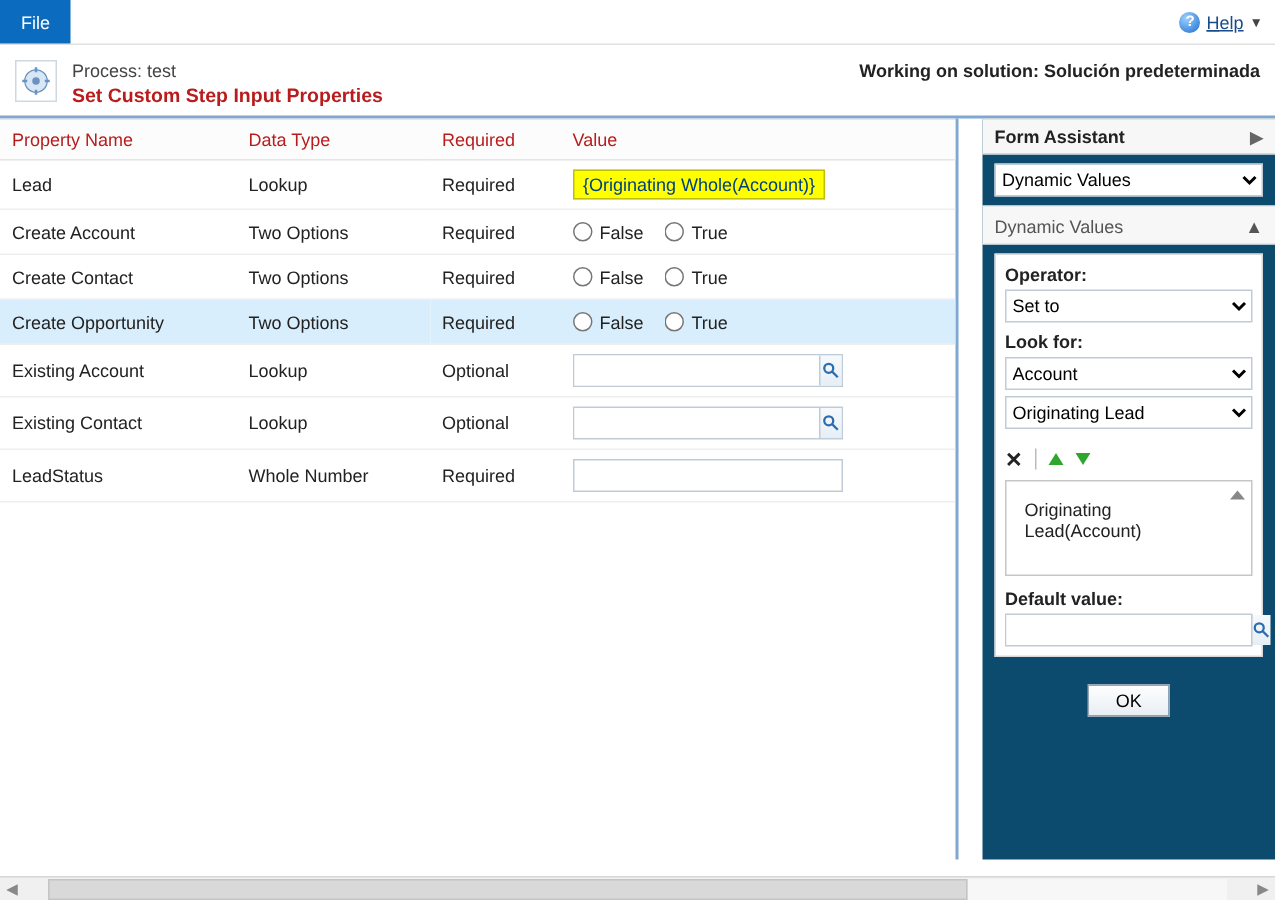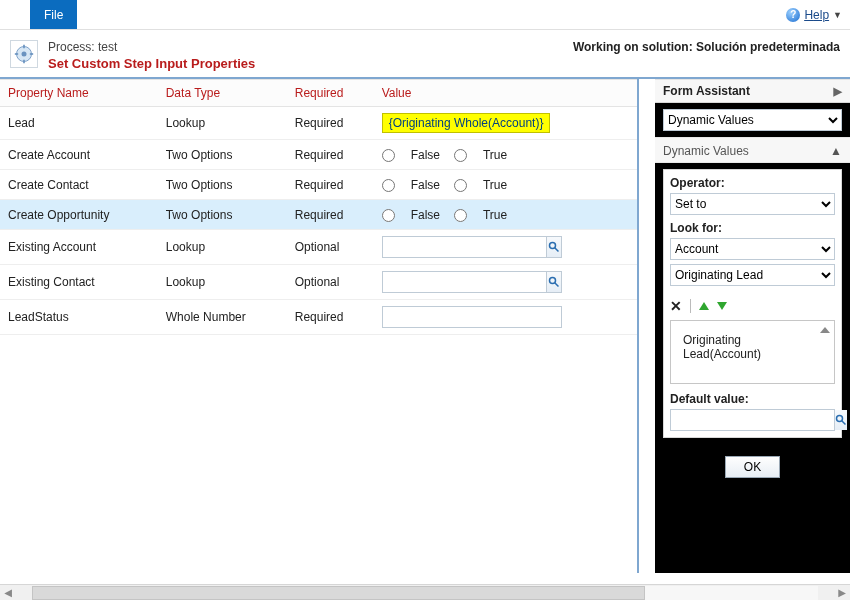--- a/index.html
+++ b/index.html
@@ -23,21 +23,20 @@
   }
   .file-tab {
     background: #0b6cbf;
     color: #fff;
     height: 100%;
     display: flex;
     align-items: center;
     justify-content: center;
     padding: 0 14px;
     font-size: 12px;
-    margin-left: 30px;
   }
   .ribbon-btn {
     display: flex;
     align-items: center;
     gap: 6px;
     margin-left: 12px;
     height: 100%;
     cursor: pointer;
   }
   .ribbon-spacer { flex: 1; }
@@ -98,21 +97,21 @@
   tr.selected td { background: #d9eefc; }
   .dyn-chip {
     background: #ffff00;
     border: 1px solid #c0c000;
     color: #004080;
     padding: 2px 6px;
     display: inline-block;
     font-size: 12px;
   }
   .radio-group { display:flex; gap:14px; align-items:center;}
-  .radio-opt { display:flex; align-items:flex-end; gap:16px;}
+  .radio-opt { display:flex; align-items:center; gap:5px;}
   .radio-opt input { margin:0; width:13px; height:13px;}
   .lookup-field {
     display:flex; align-items:center;
     border: 1px solid #bfcbd6;
     height: 22px;
     width: 180px;
     background:#fff;
   }
   .lookup-field input { border:none; flex:1; height:100%; padding:0 4px; font-size:12px; outline:none; }
   .lookup-btn {
@@ -124,21 +123,21 @@
   }
   .text-field {
     border: 1px solid #bfcbd6;
     height: 22px; width: 180px;
     background:#fff;
   }
   .assistant {
     width: 195px;
     display:flex;
     flex-direction: column;
-    background: #000000;
+    background: #0c4a6e;
     margin-left: 16px;
   }
   .assist-hdr {
     display:flex; align-items:center; justify-content:space-between;
     padding: 4px 8px;
     border-bottom: 1px solid #d8d8d8;
     border-top: 1px solid #e4e4e4;
     font-weight: bold;
     background: #f7f7f7;
   }

